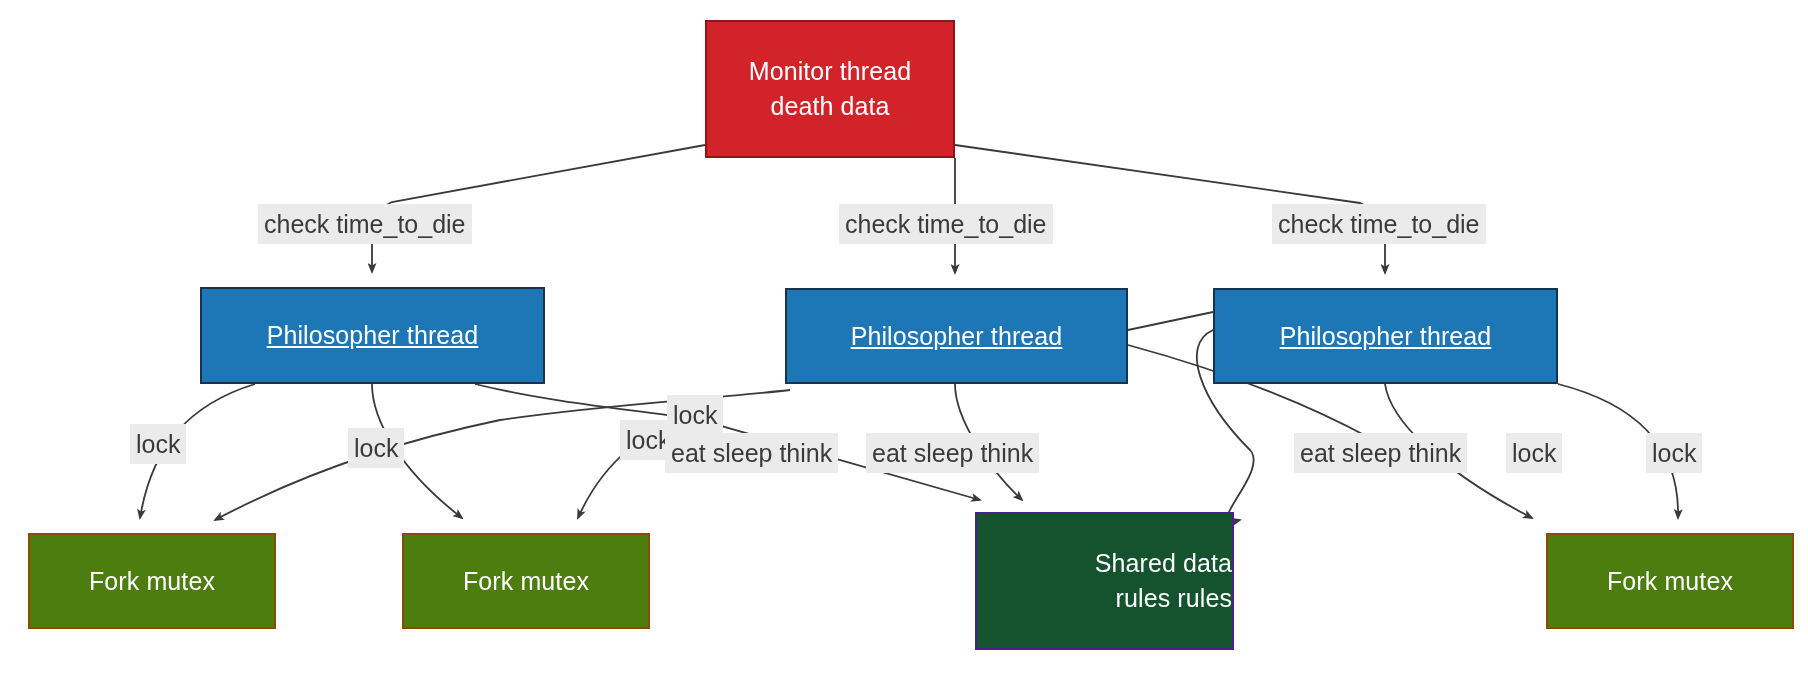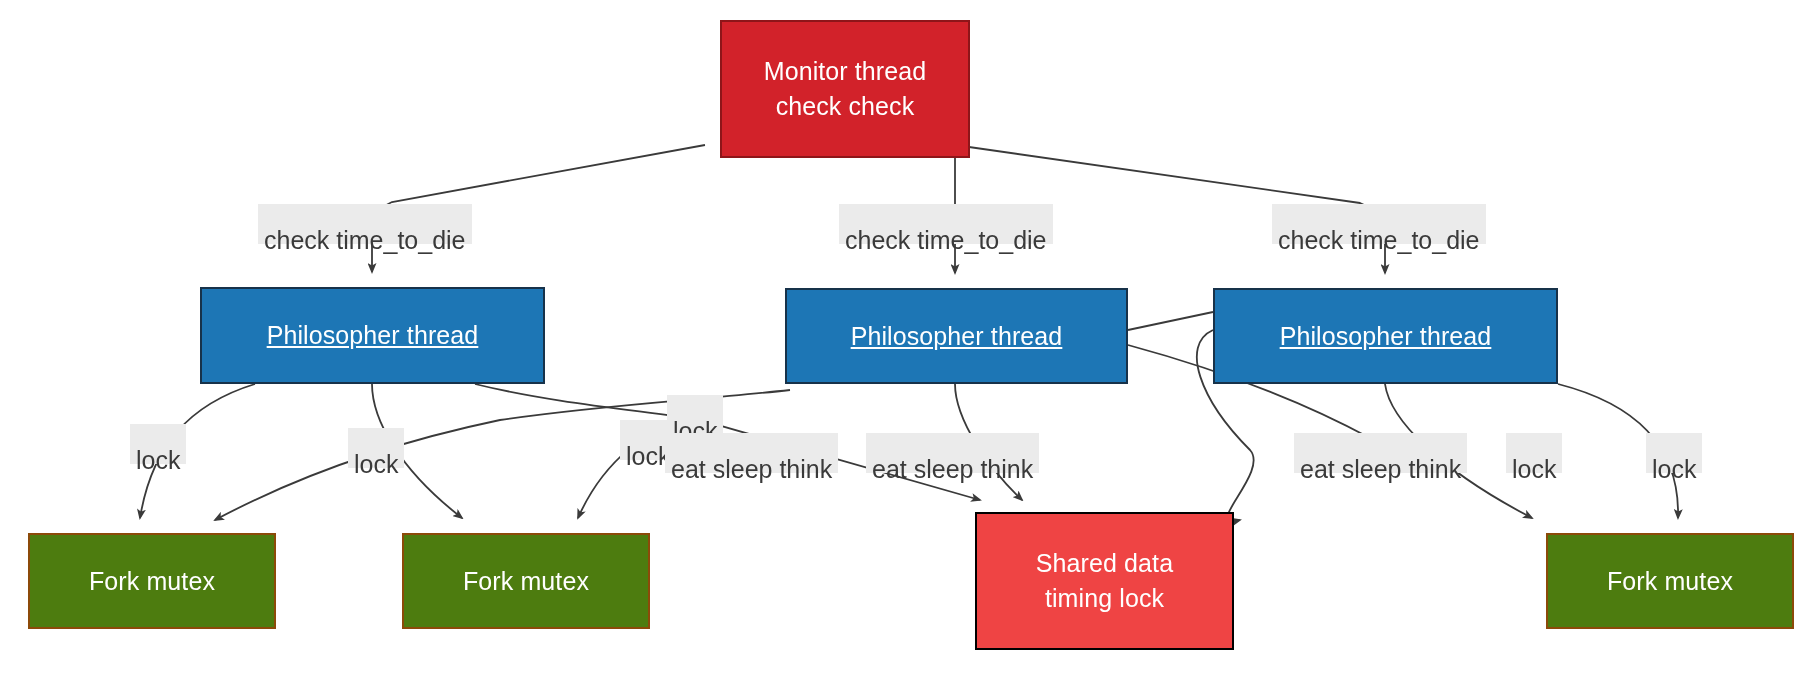--- a/index.html
+++ b/index.html
@@ -48,35 +48,36 @@
   .node-philosopher {
     background: #1d76b5;
     border: 2px solid #17324a;
     text-decoration: underline;
   }
   .node-mutex {
     background: #4d7c0f;
     border: 2px solid #8c4a09;
   }
   .node-shared {
-    background: #ef4444;
-    border: 2px solid #000000;
+    background: #14532d;
+    border: 2px solid #4c1d95;
+    align-items: flex-end;
   }
   .node-line {
     display: block;
     white-space: nowrap;
   }
   .edge-label {
     position: absolute;
     background: #ebebeb;
     color: #3a3a3a;
     font-size: 25px;
     line-height: 40px;
     height: 40px;
-    padding: 16px 6px;
+    padding: 0 6px;
     box-sizing: border-box;
     white-space: nowrap;
     font-family: "Liberation Sans", sans-serif;
   }
 </style>
 </head>
 <body>
 
 <div id="diagram-root">
 
@@ -111,23 +112,23 @@
 
       <path d="M1385,384 C1390,420 1440,470 1532,518" marker-end="url(#arrowhead)"></path>
 
       <path d="M1558,384 C1640,405 1680,450 1678,518" marker-end="url(#arrowhead)"></path>
 
       <path d="M1128,330 L1213,312"></path>
       <path d="M1128,345 C1220,370 1300,400 1370,438"></path>
     </g>
   </svg>
 
-  <div class="node-box node-monitor" style="left:720px; top:20px; width:250px; height:138px;">
+  <div class="node-box node-monitor" style="left:705px; top:20px; width:250px; height:138px;">
     <span class="node-line">Monitor thread</span>
-    <span class="node-line">check check</span>
+    <span class="node-line">death data</span>
   </div>
 
   <div class="node-box node-philosopher" style="left:200px; top:287px; width:345px; height:97px;">
     <span class="node-line">Philosopher thread</span>
   </div>
 
   <div class="node-box node-philosopher" style="left:785px; top:288px; width:343px; height:96px;">
     <span class="node-line">Philosopher thread</span>
   </div>
 
@@ -142,21 +143,21 @@
   <div class="node-box node-mutex" style="left:402px; top:533px; width:248px; height:96px;">
     <span class="node-line">Fork mutex</span>
   </div>
 
   <div class="node-box node-mutex" style="left:1546px; top:533px; width:248px; height:96px;">
     <span class="node-line">Fork mutex</span>
   </div>
 
   <div class="node-box node-shared" style="left:975px; top:512px; width:259px; height:138px;">
     <span class="node-line">Shared data</span>
-    <span class="node-line">timing lock</span>
+    <span class="node-line">rules rules</span>
   </div>
 
   <div class="edge-label" style="left:258px; top:204px;">check time_to_die</div>
   <div class="edge-label" style="left:839px; top:204px;">check time_to_die</div>
   <div class="edge-label" style="left:1272px; top:204px;">check time_to_die</div>
 
   <div class="edge-label" style="left:130px; top:424px;">lock</div>
   <div class="edge-label" style="left:348px; top:428px;">lock</div>
   <div class="edge-label" style="left:620px; top:420px;">lock</div>
   <div class="edge-label" style="left:667px; top:395px;">lock</div>

